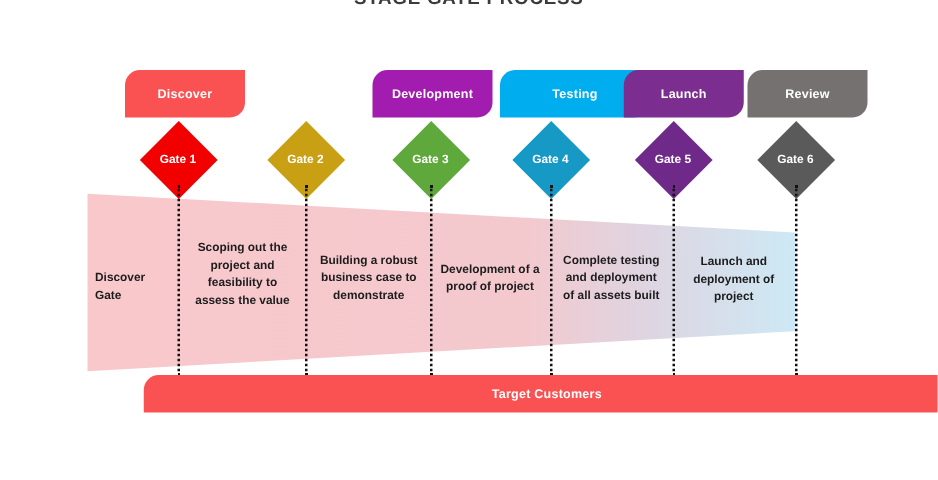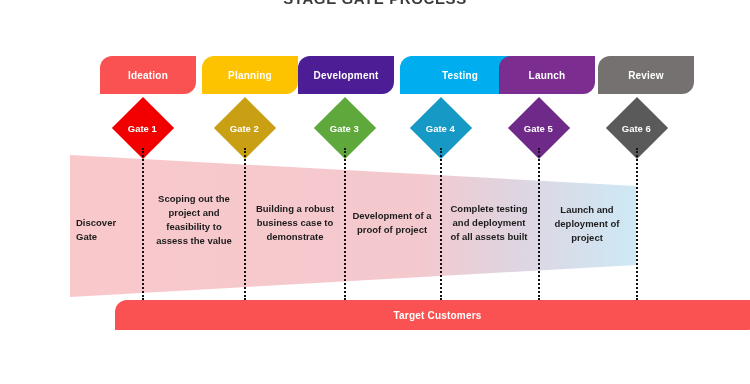--- a/index.html
+++ b/index.html
@@ -83,26 +83,23 @@
         <stop offset="62%" id="fg1" stop-color="#F3C9CE"></stop>
         <stop offset="78%" id="fg2" stop-color="#DFD4E0"></stop>
         <stop offset="100%" id="fg3" stop-color="#CDE9F5"></stop>
       </linearGradient>
     </defs>
     <polygon id="funnel-poly" fill="url(#funnelGrad)" points="70,155 636,186 636,265 70,297"></polygon>
   </svg>
 
   <div class="stage-row">
     <div class="stage" style="left: 100px; width: 96px; background: rgb(250, 82, 82);">
-      <span class="stage-label">Ideation</span>
+      <span class="stage-label">Discover</span>
     </div>
-    <div class="stage" style="left: 202px; width: 96px; background: rgb(253, 195, 0);">
-      <span class="stage-label">Planning</span>
-    </div>
-    <div class="stage" style="left: 298px; width: 96px; background: #4c1d95;">
+    <div class="stage" style="left: 298px; width: 96px; background: #a21caf;">
       <span class="stage-label">Development</span>
     </div>
     <div class="stage" style="left: 400px; width: 120px; background: rgb(0, 174, 239);">
       <span class="stage-label">Testing</span>
     </div>
     <div class="stage" style="left: 598px; width: 96px; background: rgb(118, 113, 113);">
       <span class="stage-label">Review</span>
     </div>
     <div class="stage" style="left: 499px; width: 96px; background: rgb(123, 45, 144);">
       <span class="stage-label">Launch</span>

